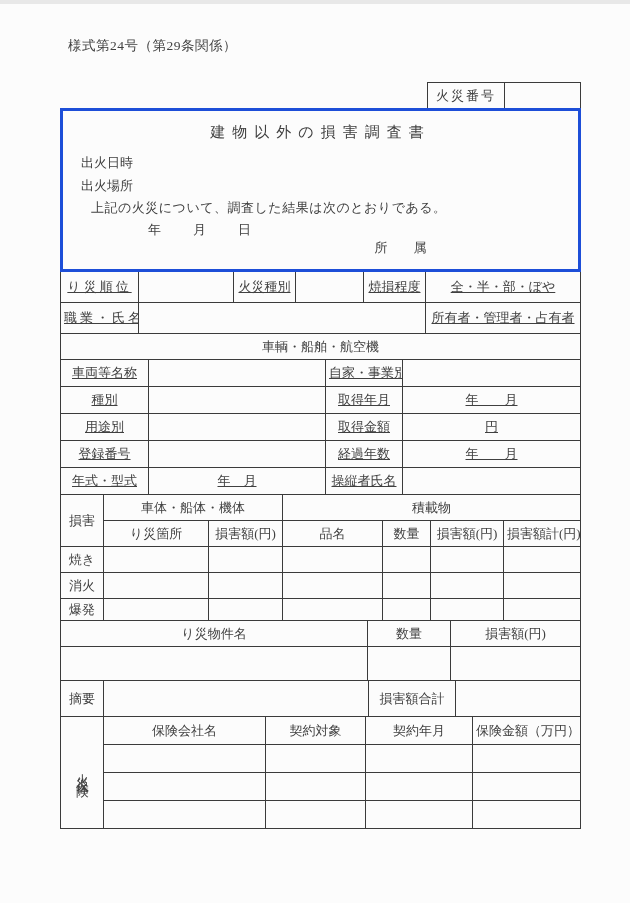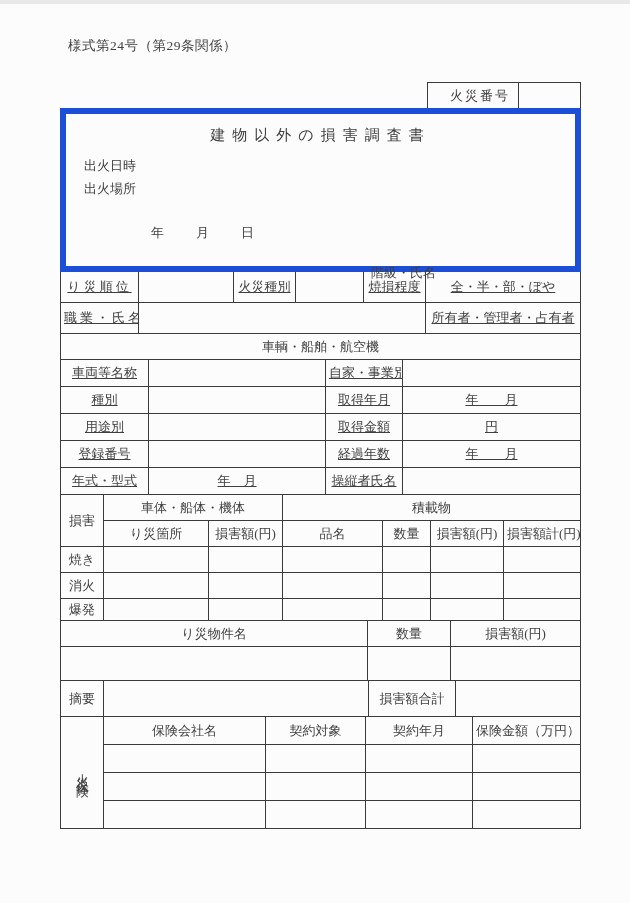--- a/index.html
+++ b/index.html
@@ -5,27 +5,27 @@
   html,body{margin:0;padding:0;background:#e8e8e8;}
   .sheet{
     position:relative;width:630px;height:903px;background:#fcfcfc;
     font-family:"Liberation Serif","DejaVu Serif",serif;color:#404040;
     margin:4px auto;overflow:hidden;
   }
   .form-no{position:absolute;left:68px;top:33px;font-size:13.5px;letter-spacing:.5px;}
   
   .fire-no-box{
     position:absolute;left:427px;top:78px;width:154px;height:26px;
-    border:1px solid #3b3b3b;border-bottom:none;display:flex;box-sizing:border-box;padding-left:14px;
+    border:1px solid #3b3b3b;border-bottom:none;display:flex;box-sizing:border-box;
   }
   .fire-no-label{width:76px;border-right:1px solid #3b3b3b;display:flex;align-items:center;justify-content:center;font-size:13px;letter-spacing:2px;}
   .fire-no-value{flex:1;}
   
   .main-box{position:absolute;left:60px;top:104px;width:521px;}
-  .head-block{position:relative;border:6px solid #1d4ed8;height:164px;box-sizing:border-box;font-size:13px;}
+  .head-block{position:relative;border:3px solid #1d4ed8;height:164px;box-sizing:border-box;font-size:13px;}
   .title{position:absolute;left:0;right:0;top:12px;text-align:center;font-size:15px;letter-spacing:7px;}
   .hl-datetime{position:absolute;left:18px;top:43px;}
   .hl-location{position:absolute;left:18px;top:66px;}
   .hl-statement{position:absolute;left:28px;top:88px;letter-spacing:.5px;}
   .hl-date{position:absolute;left:85px;top:110px;letter-spacing:2px;}
   .hl-aff{position:absolute;left:265px;top:128px;width:145px;text-align:center;}
   .hl-rank{position:absolute;left:265px;top:150px;width:145px;text-align:center;}
   table.t{width:100%;border-collapse:collapse;table-layout:fixed;margin-top:-1px;}
   table.t td{border:1px solid #3b3b3b;font-size:13px;padding:0 3px;overflow:hidden;white-space:nowrap;}
   td.lab{text-align:center;}
@@ -57,22 +57,23 @@
     <div class="fire-no-label">火災番号</div>
     <div class="fire-no-value"></div>
   </div>
 
   <div class="main-box">
 
     <div class="head-block">
       <div class="title">建物以外の損害調査書</div>
       <div class="hl-datetime">出火日時</div>
       <div class="hl-location">出火場所</div>
+      <div class="hl-statement">上記の火災について、調査した結果は次のとおりである。</div>
       <div class="hl-date">年　　月　　日</div>
-      <div class="hl-rank">階級・氏名</div>
+      <div class="hl-aff">所　　属</div>
     </div>
 
     <table class="t t1">
       <colgroup>
           <col style="width:78px">
           <col style="width:95px">
           <col style="width:62px">
           <col style="width:68px">
           <col style="width:62px">
           <col>

